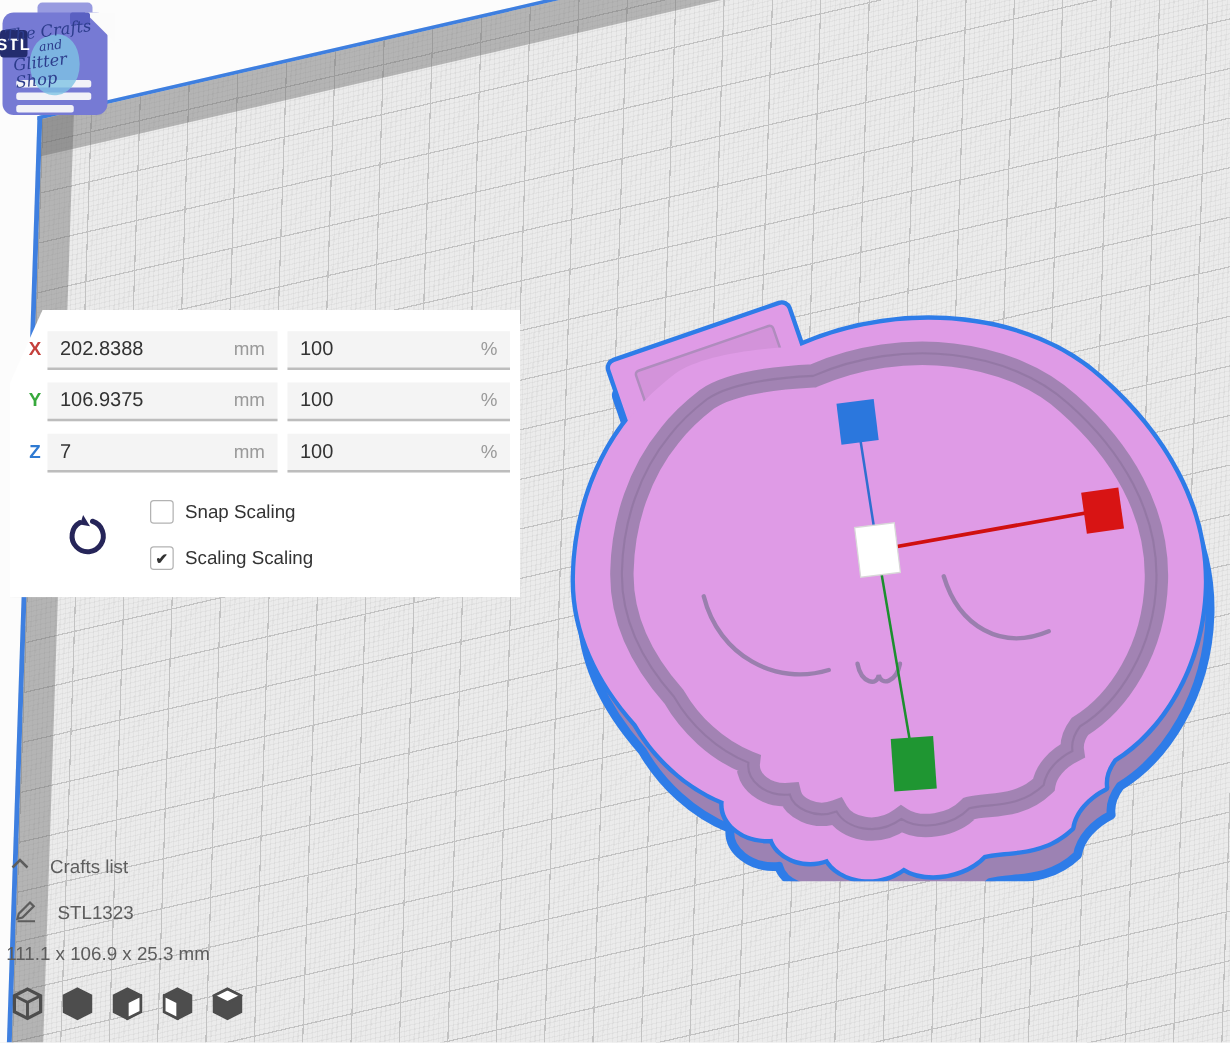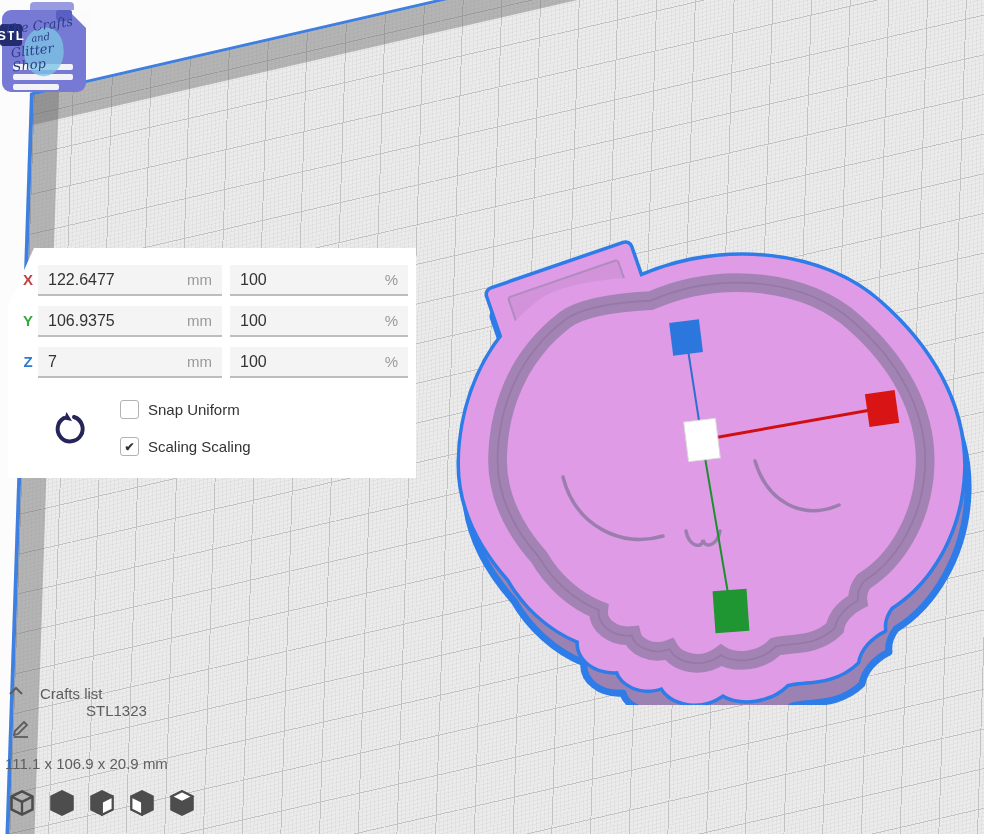--- a/index.html
+++ b/index.html
@@ -157,21 +157,21 @@
       <div class="l1">The Crafts</div>
       <div class="l2">and</div>
       <div class="l3">Glitter Shop</div>
     </div>
   </div>
 
   <div class="scale-panel">
     <div class="srow" style="top:17px;">
       <span class="axis axis-x">X</span>
       <div class="field f1">
-        <span class="val">122.6477</span>
+        <span class="val">202.8388</span>
         <span class="unit">mm</span>
       </div>
       <div class="field f2">
         <span class="val">100</span>
         <span class="unit">%</span>
       </div>
     </div>
     <div class="srow" style="top:58px;">
       <span class="axis axis-y">Y</span>
       <div class="field f1">
@@ -196,43 +196,43 @@
     </div>
     <button class="reset-btn">
       <svg viewBox="0 0 36 36" width="36" height="36">
         <path d="M 12,7 A 12.5 12.5 0 1 0 22,6" fill="none" stroke="#262559" stroke-width="4" stroke-linecap="round"></path>
         <path d="M 14.5,1 L 12,8.5 L 20,10" fill="#262559" stroke="none"></path>
       </svg>
     </button>
     <div class="cb" style="top:152px;">
       <span></span>
     </div>
-    <span class="cb-label" style="top:152px;">Snap Uniform</span>
+    <span class="cb-label" style="top:152px;">Snap Scaling</span>
     <div class="cb" style="top:189px;">
       <span>✔</span>
     </div>
     <span class="cb-label" style="top:189px;">Scaling Scaling</span>
   </div>
 
   <button class="icon-btn" style="left:8px;top:685px;width:16px;height:14px;">
     <svg viewBox="0 0 16 12" width="16" height="12">
       <polyline points="2,9 8,3 14,9" fill="none" stroke="#5d5d5d" stroke-width="2"></polyline>
     </svg>
   </button>
   <span class="hud-text" style="left:40px;top:685px;">Crafts list</span>
 
   <button class="icon-btn" style="left:10px;top:718px;width:22px;height:22px;">
     <svg viewBox="0 0 20 20" width="20" height="20">
       <path d="M 4,13 L 13,4 L 16,7 L 7,16 L 3,17 Z" fill="none" stroke="#5d5d5d" stroke-width="1.8"></path>
       <line x1="3" y1="19" x2="17" y2="19" stroke="#5d5d5d" stroke-width="1.8"></line>
     </svg>
   </button>
-  <span class="hud-text" style="left:46px;top:702px;margin-left:40px;">STL1323</span>
-
-  <span class="hud-text" style="left:5px;top:755px;">111.1 x 106.9 x 20.9 mm</span>
+  <span class="hud-text" style="left:46px;top:722px;">STL1323</span>
+
+  <span class="hud-text" style="left:5px;top:755px;">111.1 x 106.9 x 25.3 mm</span>
 
   <div class="view-toolbar">
     <button class="vbtn" title="3D view">
       <svg viewBox="0 0 24 24" width="28" height="30">
         <polygon points="12,2 21,6.5 21,17.5 12,22 3,17.5 3,6.5" fill="none" stroke="#4d4d4d" stroke-width="2.2"></polygon>
         <polyline points="3,6.5 12,11 21,6.5" fill="none" stroke="#4d4d4d" stroke-width="2"></polyline>
         <line x1="12" y1="11" x2="12" y2="22" stroke="#4d4d4d" stroke-width="2"></line>
       </svg>
     </button>
     <button class="vbtn" title="Front view">

